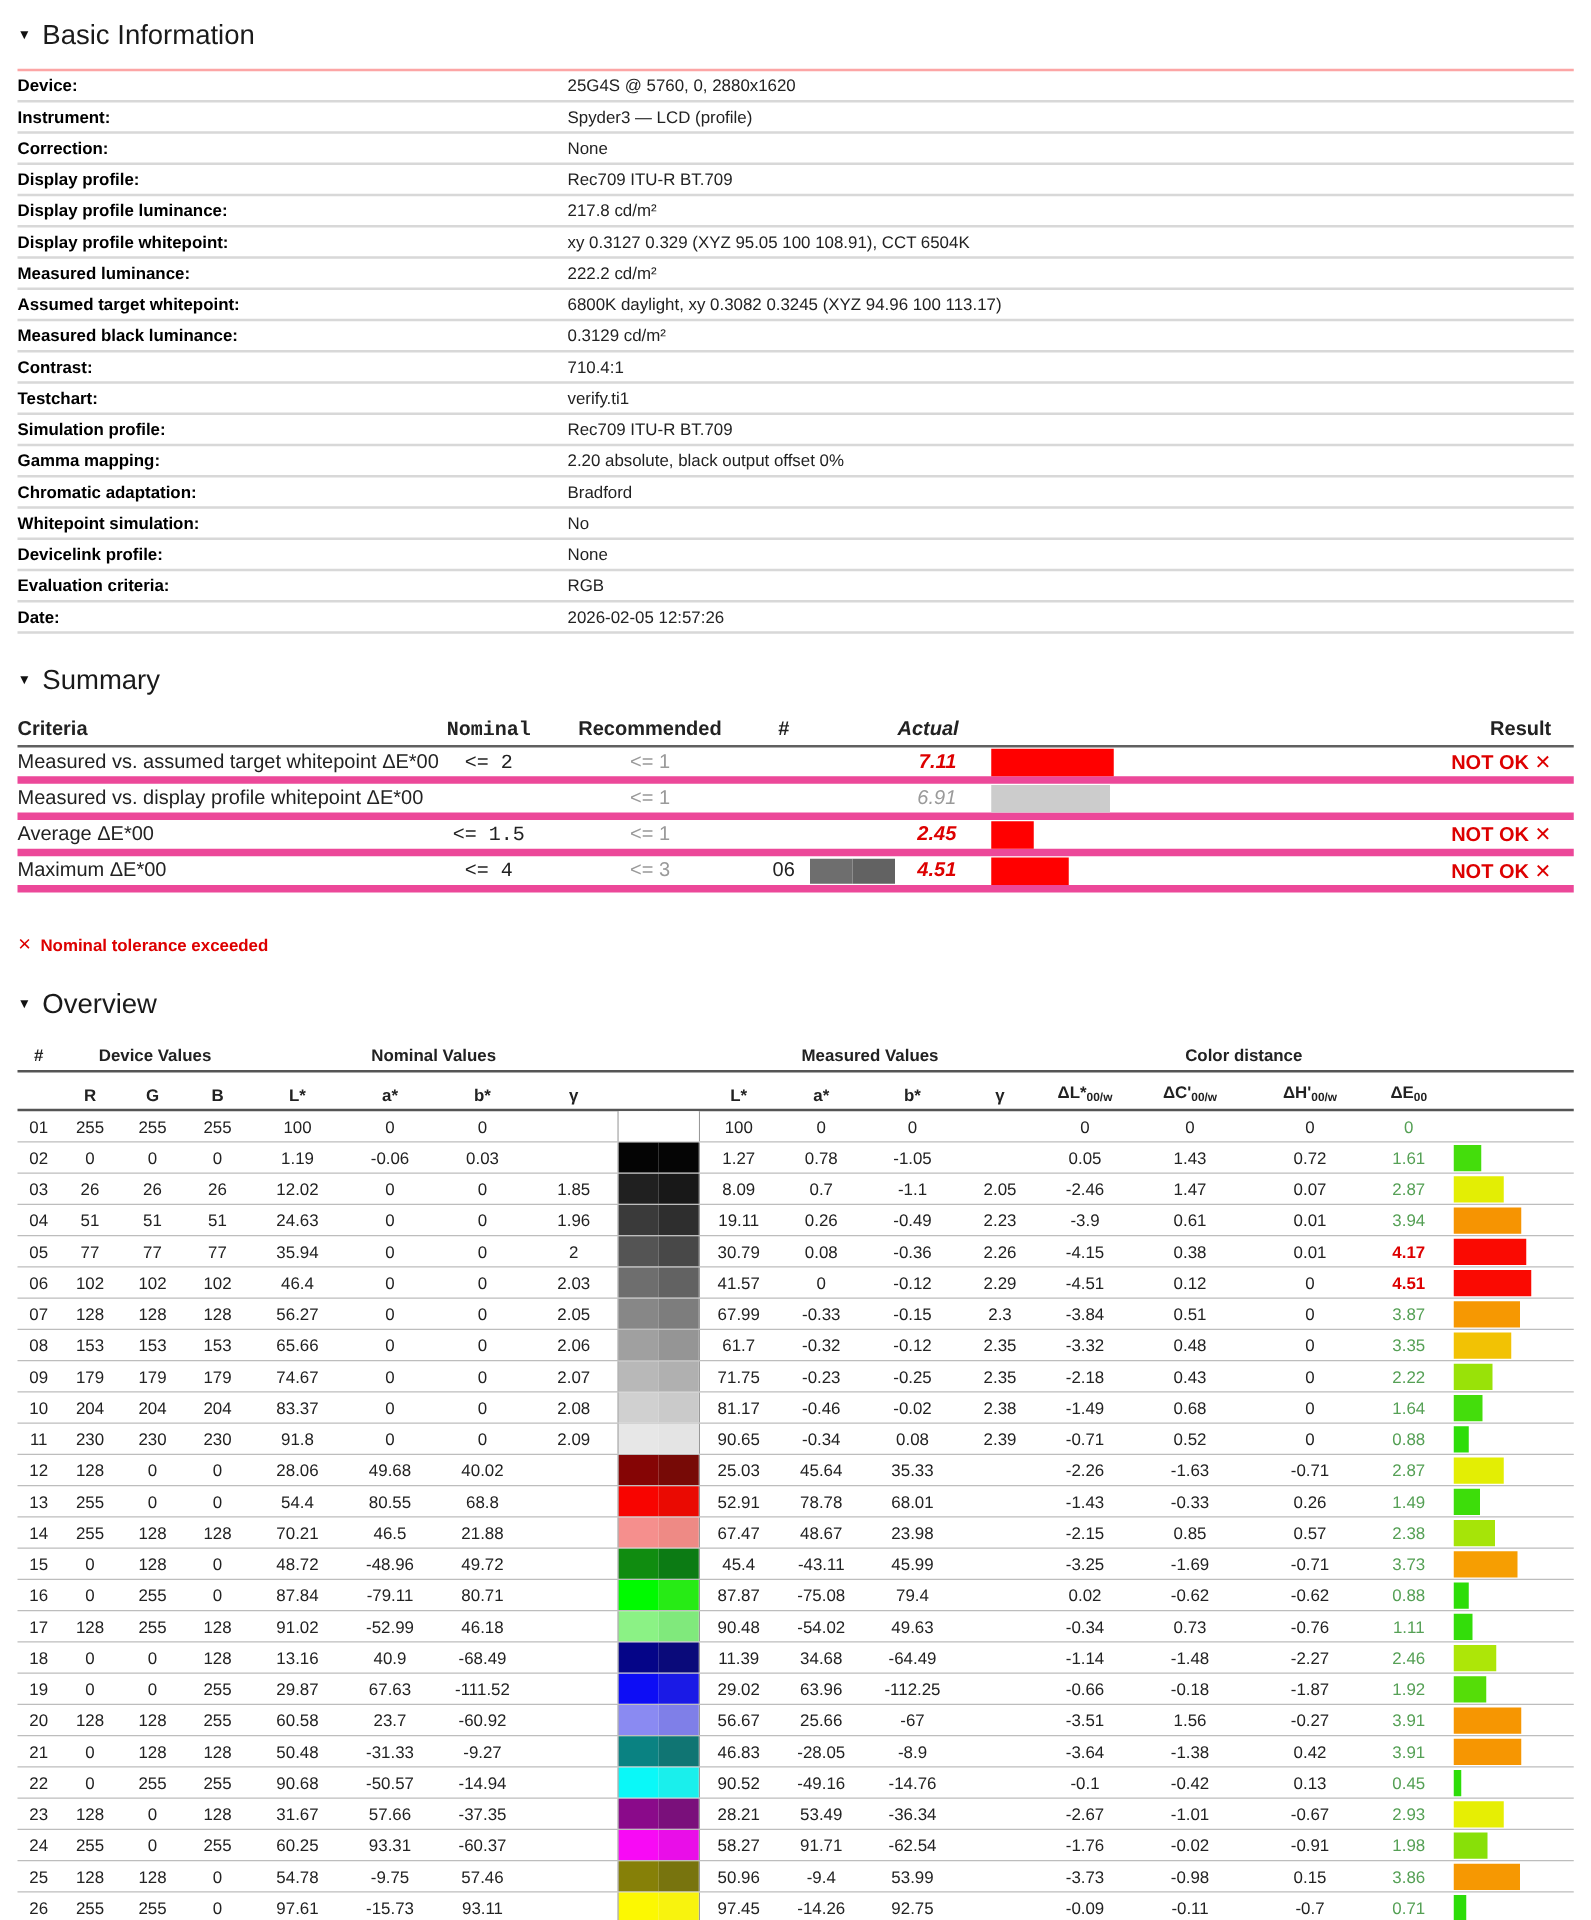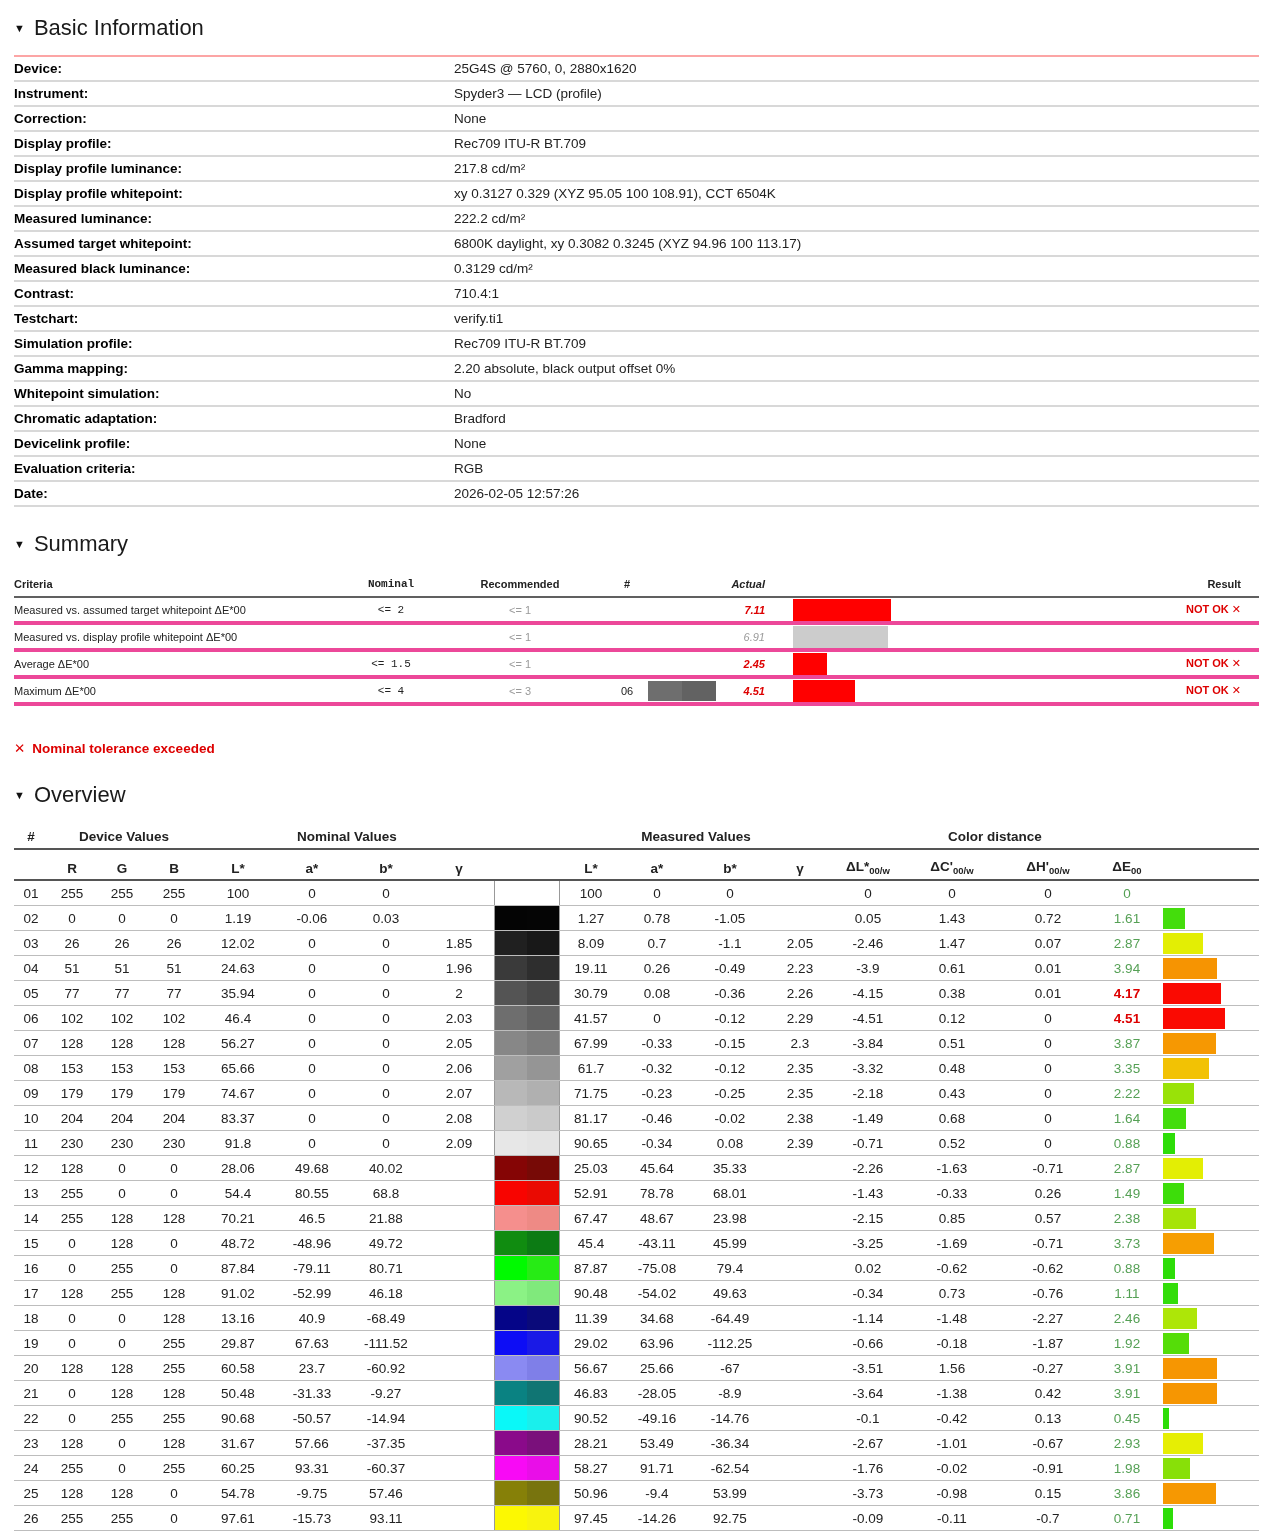--- a/index.html
+++ b/index.html
@@ -11,23 +11,23 @@
              margin:0;padding:15px 0 12px 14px;cursor:default;}
   .tri{font-size:11px;color:#111;line-height:1;}
 
   
   .bi-table{margin:2px 14px 0 14px;border-top:2px solid #fca5a5;font-size:13.5px;}
   .bi-row{display:flex;align-items:center;height:23px;border-bottom:2px solid #d8d8d8;}
   .bi-label{width:440px;font-weight:bold;color:#000;}
   .bi-value{flex:1;}
 
   
-  .sum-table{margin:2px 14px 0 14px;font-size:11px;}
+  .sum-table{margin:2px 14px 0 14px;font-size:16px;}
   .sum-head{display:flex;align-items:center;height:25px;border-bottom:2px solid #606060;font-weight:bold;}
-  .sum-row{display:flex;align-items:center;height:23px;border-bottom:4px solid #ec4899;}
+  .sum-row{display:flex;align-items:center;height:23px;border-bottom:6px solid #ec4899;}
   .c-crit{flex:1;text-align:left;}
   .c-nom{width:78px;text-align:center;font-family:Liberation Mono, monospace;}
   .c-rec{width:180px;text-align:center;}
   .c-np{width:108px;display:flex;align-items:center;}
   .c-np .np-num{width:34px;text-align:center;}
   .c-act{width:75px;text-align:right;padding-right:28px;box-sizing:border-box;font-weight:bold;font-style:italic;}
   .c-bar{width:110px;display:flex;align-items:center;}
   .c-res{flex:1;text-align:right;padding-right:18px;font-weight:bold;}
   .rec-gray{color:#9a9a9a;font-weight:normal;}
   .v-red{color:#dd0000;}
@@ -113,26 +113,26 @@
       </div>
       <div class="bi-row">
         <div class="bi-label">Simulation profile:</div>
         <div class="bi-value">Rec709 ITU-R BT.709</div>
       </div>
       <div class="bi-row">
         <div class="bi-label">Gamma mapping:</div>
         <div class="bi-value">2.20 absolute, black output offset 0%</div>
       </div>
       <div class="bi-row">
+        <div class="bi-label">Chromatic adaptation:</div>
+        <div class="bi-value">Bradford</div>
+      </div>
+      <div class="bi-row">
         <div class="bi-label">Whitepoint simulation:</div>
         <div class="bi-value">No</div>
-      </div>
-      <div class="bi-row">
-        <div class="bi-label">Chromatic adaptation:</div>
-        <div class="bi-value">Bradford</div>
       </div>
       <div class="bi-row">
         <div class="bi-label">Devicelink profile:</div>
         <div class="bi-value">None</div>
       </div>
       <div class="bi-row">
         <div class="bi-label">Evaluation criteria:</div>
         <div class="bi-value">RGB</div>
       </div>
       <div class="bi-row">

